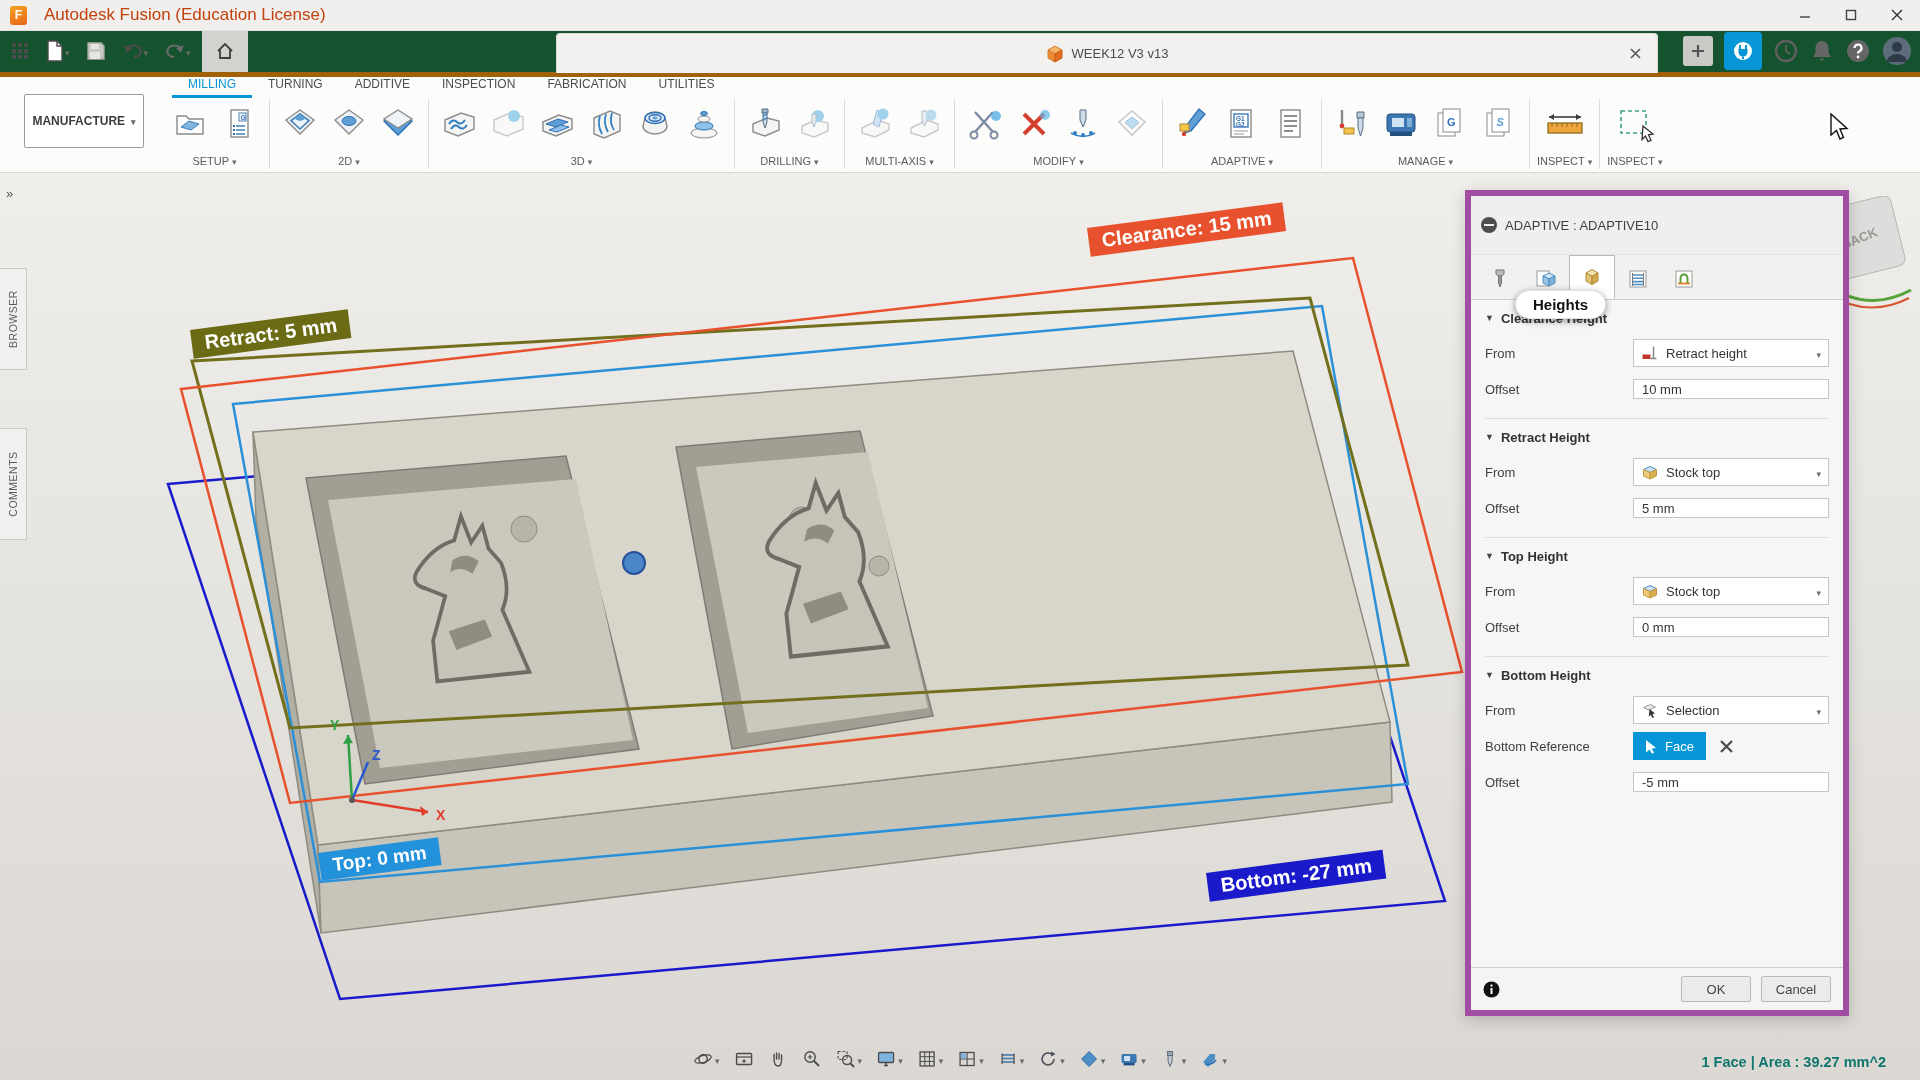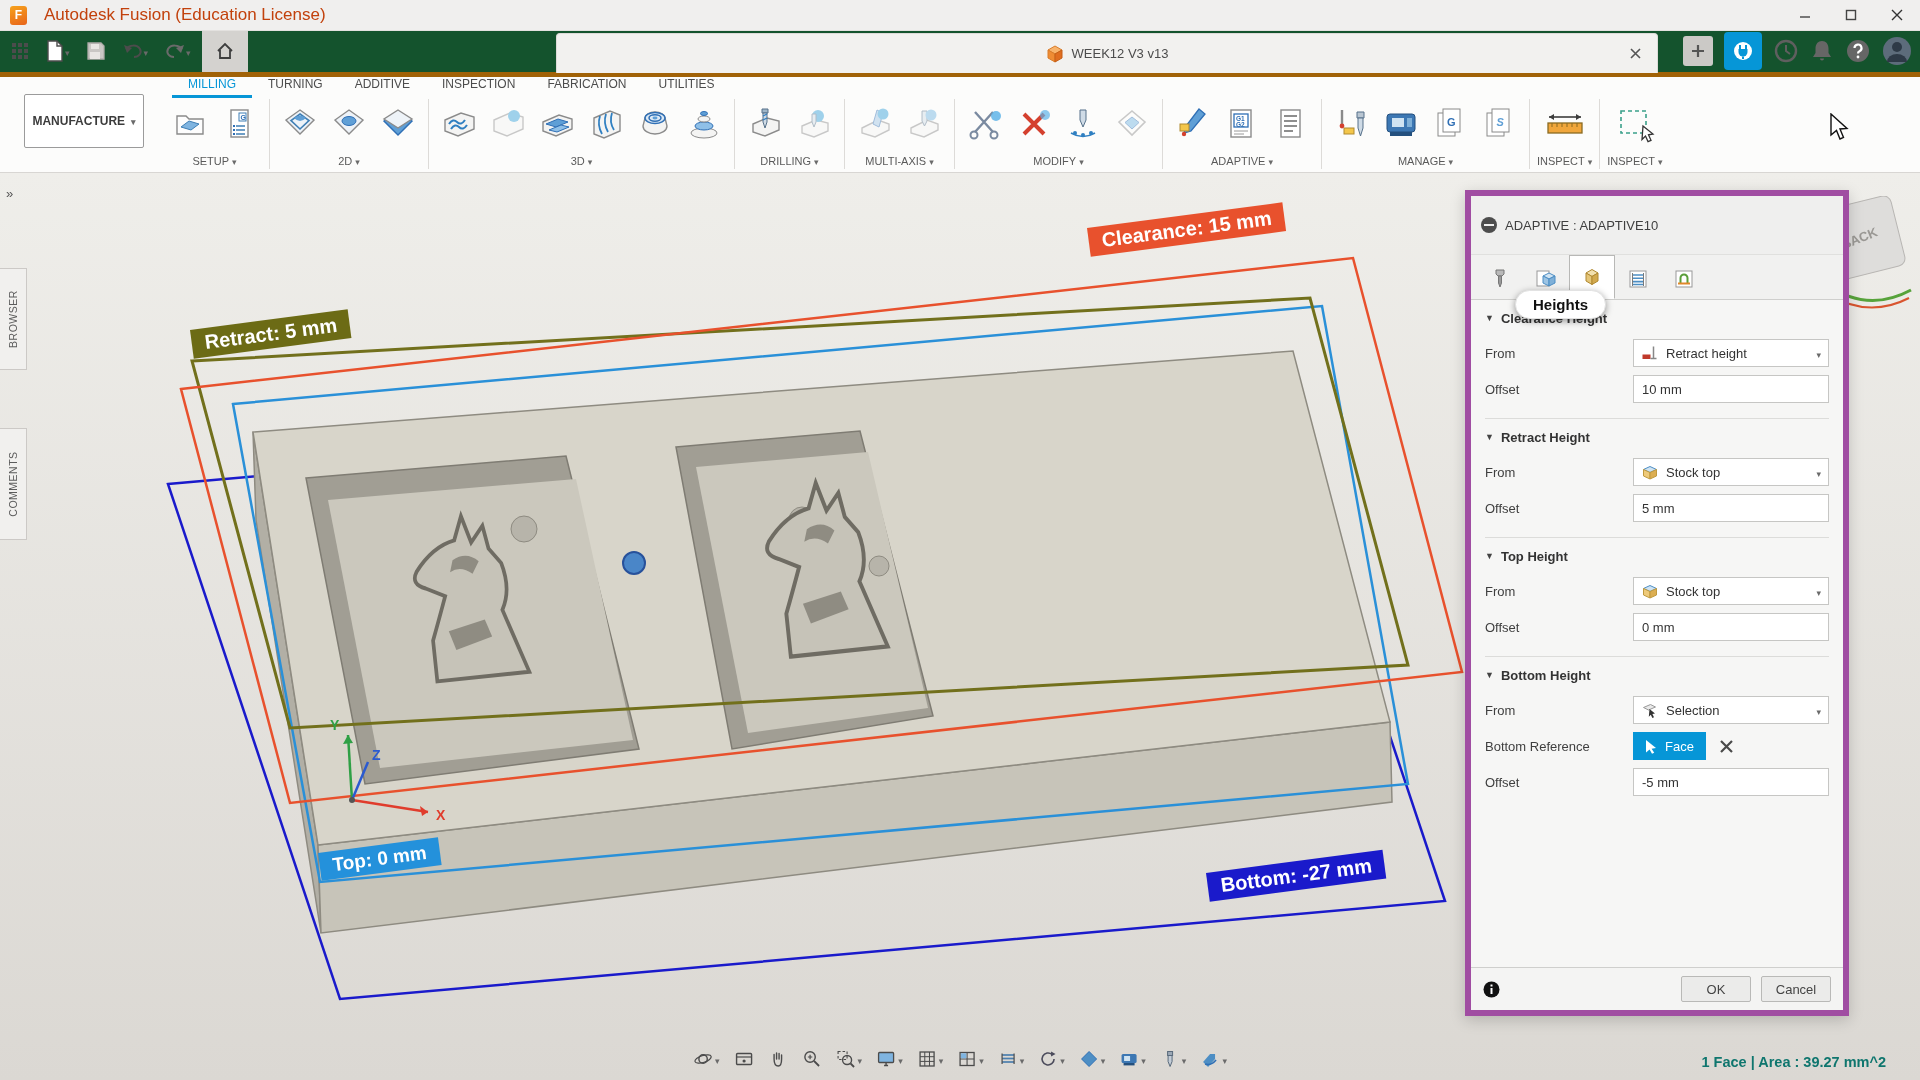--- a/index.html
+++ b/index.html
@@ -83,21 +83,21 @@
   .dsection{padding:4px 0 14px;border-bottom:1px solid #dcdcda;}
   .dsection.last{border-bottom:none;}
   .dsec-head{height:28px;display:flex;align-items:center;gap:7px;font-size:13px;font-weight:bold;color:#333;}
   .dsec-head .tri{font-size:9px;color:#444;}
   .drow{display:flex;align-items:center;margin-top:6px;height:30px;}
   .dlabel{width:140px;font-size:13px;color:#3f3f3f;flex:0 0 auto;}
   .dctl{width:196px;margin-left:auto;}
   .ddrop{height:28px;box-sizing:border-box;background:#fff;border:1px solid #c6c6c4;display:flex;
          align-items:center;gap:7px;padding:0 7px;font-size:13px;color:#333;}
   .ddrop .dtext{flex:1;}
-  .dinput{width:196px;height:28px;box-sizing:border-box;background:#fff;border:1px solid #c6c6c4;
+  .dinput{width:196px;height:20px;box-sizing:border-box;background:#fff;border:1px solid #c6c6c4;
           padding:0 8px;font-size:13px;color:#333;font-family:"Liberation Sans",sans-serif;margin-left:auto;display:block;}
   .chipwrap{width:196px;margin-left:auto;display:flex;align-items:center;gap:14px;}
   .chip{height:28px;background:#0696D7;color:#fff;font-size:13px;display:flex;align-items:center;gap:7px;padding:0 12px;}
   .tooltip{position:absolute;left:44px;top:62px;background:#fff;border:1px solid #e2e2e2;border-radius:15px;
            padding:5px 17px;font-size:15px;font-weight:bold;color:#111;box-shadow:0 2px 7px rgba(0,0,0,.4);z-index:45;text-align:center;}
   .dfoot{position:absolute;left:0;right:0;bottom:0;height:42px;border-top:1px solid #cfcfcd;background:#f4f4f3;
          display:flex;align-items:center;padding:0 12px;gap:10px;}
   .dbtn{min-width:70px;height:26px;background:#ebebea;border:1px solid #b9b9b7;border-radius:2px;
         font-size:13px;color:#444;font-family:"Liberation Sans",sans-serif;}
   .spacer{flex:1;}

